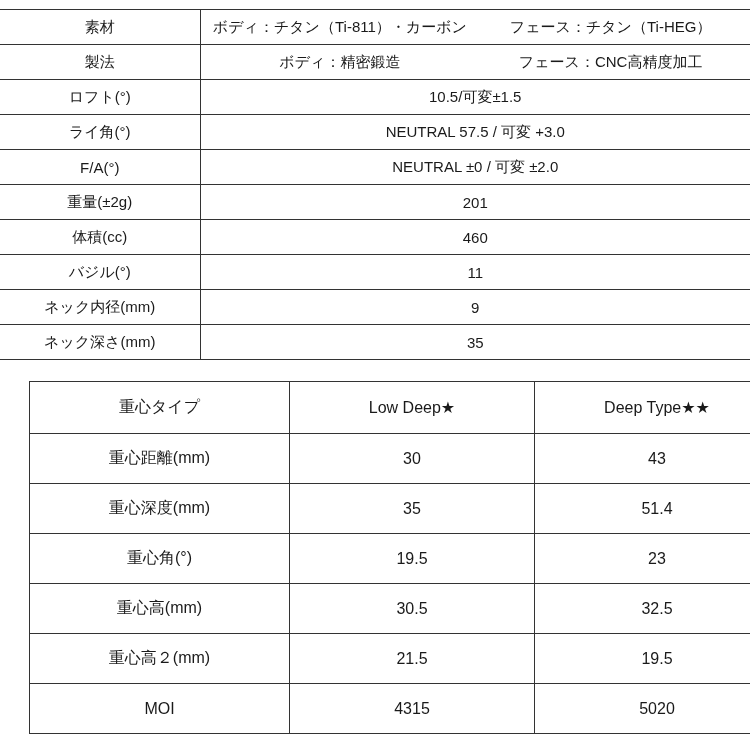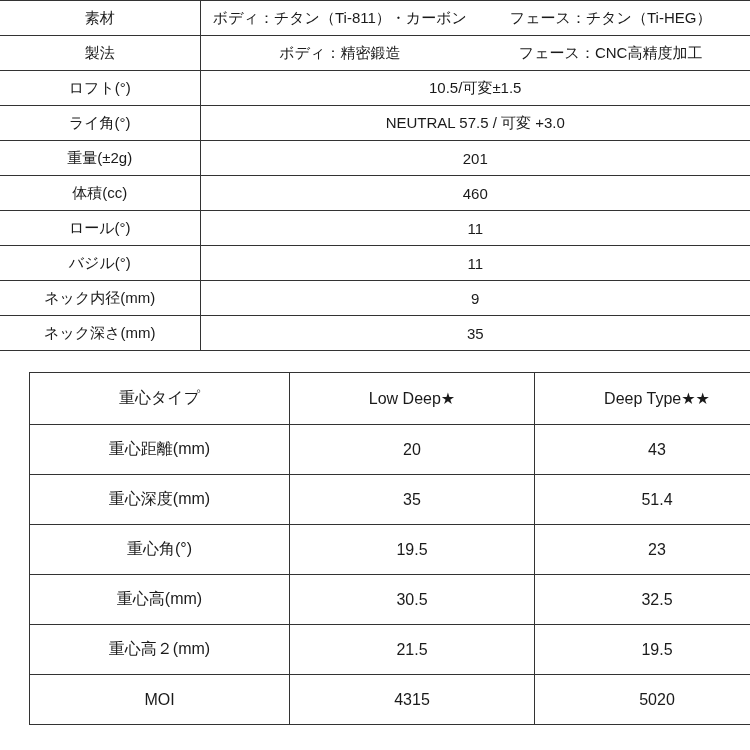--- a/index.html
+++ b/index.html
@@ -25,20 +25,21 @@
   table {
     border-collapse: collapse;
     table-layout: fixed;
     width: 750px;
   }
 
   
   .spec-table {
     border-top: 1px solid #333;
     border-bottom: 1px solid #333;
+    margin-top: 9px;
   }
   .spec-table td {
     border: 1px solid #333;
     height: 35px;
     font-size: 15px;
     text-align: center;
     vertical-align: middle;
     padding: 0 4px;
     box-sizing: border-box;
   }
@@ -122,30 +123,30 @@
       </tr>
       <tr>
         <td class="label-col">ロフト(°)</td>
         <td class="value-col">10.5/可変±1.5</td>
       </tr>
       <tr>
         <td class="label-col">ライ角(°)</td>
         <td class="value-col">NEUTRAL 57.5 / 可変 +3.0</td>
       </tr>
       <tr>
+        <td class="label-col">F/A(°)</td>
+        <td class="value-col">NEUTRAL ±0 / 可変 ±2.0</td>
+      </tr>
+      <tr>
         <td class="label-col">重量(±2g)</td>
         <td class="value-col">201</td>
       </tr>
       <tr>
         <td class="label-col">体積(cc)</td>
         <td class="value-col">460</td>
-      </tr>
-      <tr>
-        <td class="label-col">ロール(°)</td>
-        <td class="value-col">11</td>
       </tr>
       <tr>
         <td class="label-col">バジル(°)</td>
         <td class="value-col">11</td>
       </tr>
       <tr>
         <td class="label-col">ネック内径(mm)</td>
         <td class="value-col">9</td>
       </tr>
       <tr>
@@ -159,21 +160,21 @@
 
   <table class="cg-table">
     <tbody>
       <tr>
         <td class="c1">重心タイプ</td>
         <td class="c2">Low Deep★</td>
         <td class="c3">Deep Type★★</td>
       </tr>
       <tr>
         <td class="c1">重心距離(mm)</td>
-        <td class="c2">20</td>
+        <td class="c2">30</td>
         <td class="c3">43</td>
       </tr>
       <tr>
         <td class="c1">重心深度(mm)</td>
         <td class="c2">35</td>
         <td class="c3">51.4</td>
       </tr>
       <tr>
         <td class="c1">重心角(°)</td>
         <td class="c2">19.5</td>

